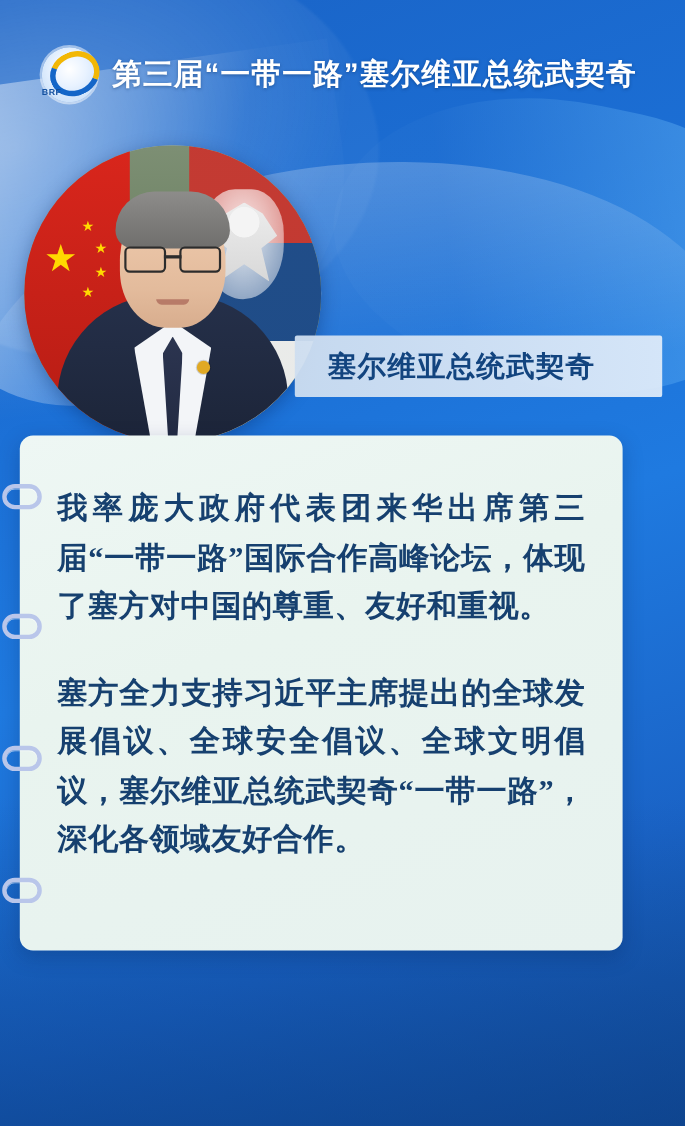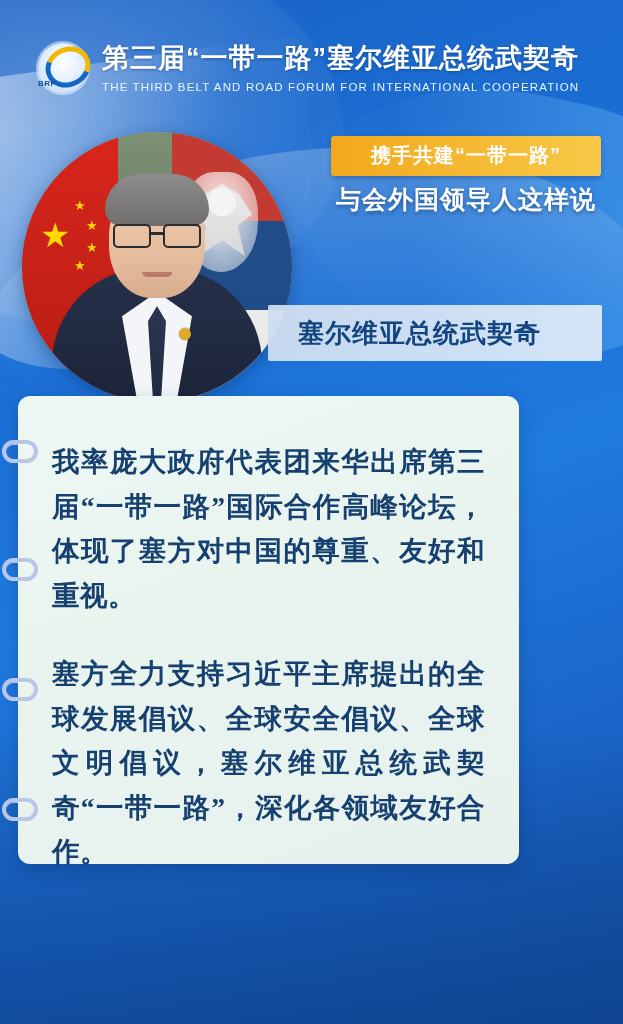--- a/index.html
+++ b/index.html
@@ -350,21 +350,21 @@
     color: #12447f;
     letter-spacing: 1px;
     white-space: nowrap;
   }
 
   
   .quote-card {
     position: absolute;
     left: 18px;
     top: 396px;
-    width: 501px;
+    width: 548px;
     height: 468px;
     background: linear-gradient(160deg, #eef7f4 0%, #e9f4ef 40%, #e7f2ef 100%);
     border-radius: 12px;
     box-shadow: 0 6px 18px rgba(0,30,80,.25);
     padding: 44px 34px 16px 34px;
     box-sizing: border-box;
   }
   .quote-p {
     font-size: 27.5px;
     line-height: 1.62;
@@ -460,21 +460,20 @@
   <div class="bg-wave"></div>
   <div class="bg-bottom-glow"></div>
 
   <div class="header">
     <div class="brf-logo">
       <div class="ring"></div>
       <div class="brf-text">BRF</div>
     </div>
     <div class="header-titles">
       <div class="title-cn">第三届“一带一路”塞尔维亚总统武契奇</div>
-      <div class="title-en">THE THIRD BELT AND ROAD FORUM FOR INTERNATIONAL COOPERATION</div>
     </div>
   </div>
 
   <div class="portrait">
     <div class="photo-bg"></div>
     <div class="flag-cn">
       <div class="star-big">★</div>
       <div class="star-s1">★</div>
       <div class="star-s2">★</div>
       <div class="star-s3">★</div>
@@ -490,24 +489,20 @@
     <div class="head"></div>
     <div class="hair"></div>
     <div class="glasses">
       <div class="lens l"></div>
       <div class="bridge"></div>
       <div class="lens r"></div>
     </div>
     <div class="mouth"></div>
   </div>
 
-  <div class="banner">
-    <div class="banner-line1">携手共建“一带一路”</div>
-    <div class="banner-line2">与会外国领导人这样说</div>
-  </div>
 
   <div class="name-bar">
     <span>塞尔维亚总统武契奇</span>
   </div>
 
   <div class="quote-card">
     <p class="quote-p">我率庞大政府代表团来华出席第三届“一带一路”国际合作高峰论坛，体现了塞方对中国的尊重、友好和重视。</p>
     <p class="quote-p">塞方全力支持习近平主席提出的全球发展倡议、全球安全倡议、全球文明倡议，塞尔维亚总统武契奇“一带一路”，深化各领域友好合作。</p>
   </div>
 

